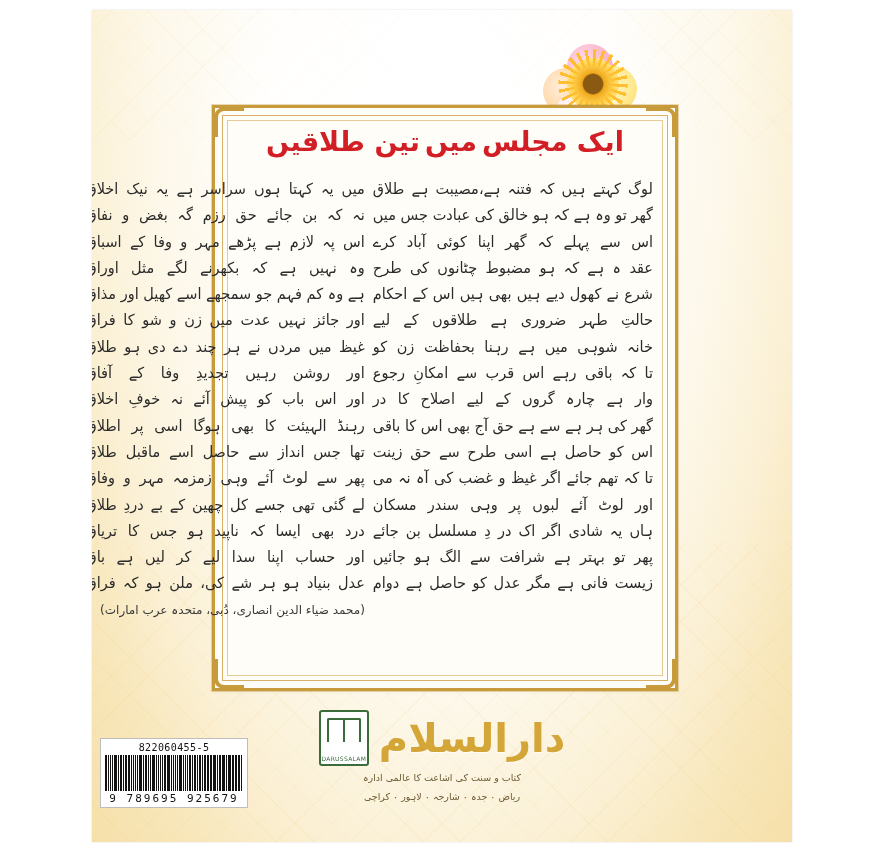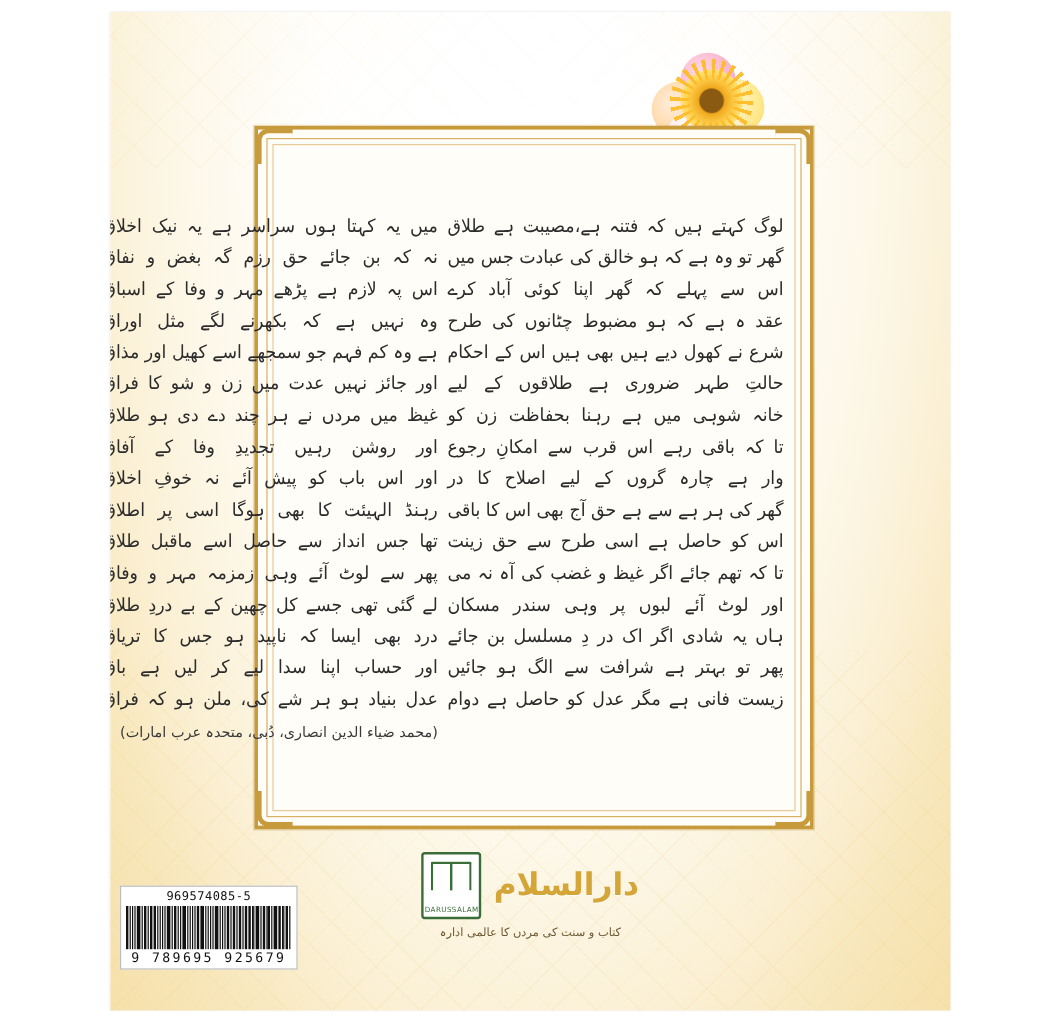--- a/index.html
+++ b/index.html
@@ -206,21 +206,21 @@
   }
   .pub-row {
     display: flex;
     align-items: center;
     justify-content: center;
     gap: 10px;
     direction: rtl;
   }
   .pub-name {
     color: #d4a537;
-    font-size: 26px;
+    font-size: 40px;
     font-weight: bold;
     direction: rtl;
     line-height: 1;
     text-shadow: 0 1px 0 rgba(255,255,255,0.8);
   }
   .pub-logo {
     width: 46px; height: 52px;
     border: 2px solid #3b6d3b;
     border-radius: 3px;
     position: relative;
@@ -317,20 +317,25 @@
 
   <div class="frame-outer">
     <div class="frame-inner">
       <div class="frame-inner2"></div>
     </div>
     <div class="corner tl"></div>
     <div class="corner tr"></div>
     <div class="corner bl"></div>
     <div class="corner br"></div>
 
+    <div class="title-wrap">
+      <span class="title">ایک مجلس</span>
+      <span class="title small">میں</span>
+      <span class="title">تین طلاقیں</span>
+    </div>
 
     <div class="poem">
       <div class="col right">
         <div class="verse">لوگ کہتے ہیں کہ فتنہ ہے،مصیبت ہے طلاق</div>
         <div class="verse">گھر تو وہ ہے کہ ہو خالق کی عبادت جس میں</div>
         <div class="verse">اس سے پہلے کہ گھر اپنا کوئی آباد کرے</div>
         <div class="verse">عقد ہ ہے کہ ہو مضبوط چٹانوں کی طرح</div>
         <div class="verse">شرع نے کھول دیے ہیں بھی ہیں اس کے احکام</div>
         <div class="verse">حالتِ طہر ضروری ہے طلاقوں کے لیے</div>
         <div class="verse">خانہ شوہی میں ہے رہنا بحفاظت زن کو</div>
@@ -367,26 +372,27 @@
   </div>
 
   <div class="publisher">
     <div class="pub-row">
       <span class="pub-name">دارالسلام</span>
       <span class="pub-logo">
         <span class="book"></span>
         <span class="logo-text">DARUSSALAM</span>
       </span>
     </div>
-    <div class="pub-tag">کتاب و سنت کی مردں کا عالمی ادارہ</div>
+    <div class="pub-tag">کتاب و سنت کی اشاعت کا عالمی ادارہ</div>
+    <div class="pub-tag">ریاض ۰ جدہ ۰ شارجہ ۰ لاہور ۰ کراچی</div>
   </div>
 </div>
 
 <div class="barcode-box">
-  <div class="isbn-text">969574085-5</div>
+  <div class="isbn-text">822060455-5</div>
   <div class="bars" id="bars">
       <i style="width: 2px;"></i>
       <i style="width: 1px;"></i>
       <i style="width: 1px;"></i>
       <i style="width: 2px;"></i>
       <i style="width: 3px;"></i>
       <i style="width: 1px;"></i>
       <i style="width: 2px;"></i>
       <i style="width: 1px;"></i>
       <i style="width: 3px;"></i>

